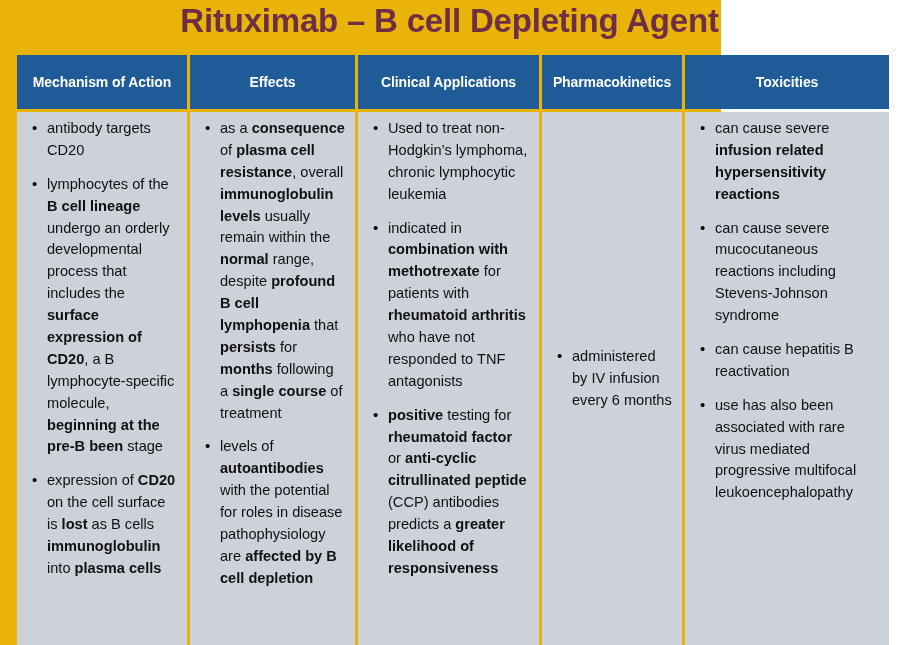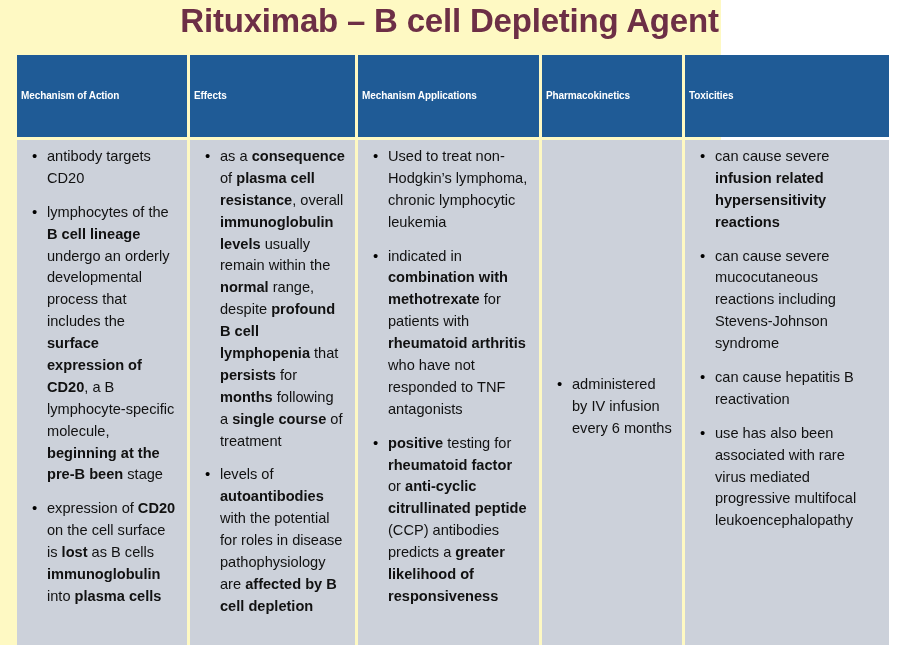--- a/index.html
+++ b/index.html
@@ -10,21 +10,21 @@
   body {
     width: 899px;
     height: 645px;
     overflow: hidden;
     font-family: "Liberation Sans", sans-serif;
   }
   .slide {
     position: relative;
     width: 721px;
     height: 645px;
-    background: #fef9c3;
+    background: #eab308;
   }
   .slide-title {
     position: absolute;
     left: 0;
     top: 2px;
     width: 899px;
     text-align: center;
     font-family: "Liberation Sans", sans-serif;
     font-size: 33px;
     font-weight: bold;
@@ -41,26 +41,26 @@
   table.grid {
     border-collapse: separate;
     border-spacing: 3px;
     width: 872px;
     table-layout: fixed;
   }
   table.grid th {
     background: #1f5b96;
     color: #ffffff;
     font-family: "Liberation Sans", sans-serif;
-    font-size: 10px;
+    font-size: 14px;
     font-weight: bold;
-    text-align: left;
+    text-align: center;
     vertical-align: middle;
     height: 50px;
-    padding: 16px 4px;
+    padding: 2px 4px;
     line-height: 1.35;
     letter-spacing: -0.1px;
   }
   table.grid td {
     background: #ccd1da;
     vertical-align: top;
     padding: 6px 4px 10px 4px;
     height: 520px;
   }
   
@@ -111,21 +111,21 @@
         <col class="c1">
           <col class="c2">
           <col class="c3">
           <col class="c4">
           <col class="c5">
       </colgroup>
       <thead>
         <tr>
           <th>Mechanism of Action</th>
           <th>Effects</th>
-          <th>Mechanism Applications</th>
+          <th>Clinical Applications</th>
           <th>Pharmacokinetics</th>
           <th>Toxicities</th>
         </tr>
       </thead>
       <tbody>
         <tr>
           <td>
             <ul class="bullets">
                 <li>antibody targets CD20</li>
                 <li>lymphocytes of the <b>B cell lineage</b> undergo an orderly developmental process that includes the <b>surface expression of CD20</b>, a B lymphocyte-specific molecule, <b>beginning at the pre-B been</b> stage</li>

